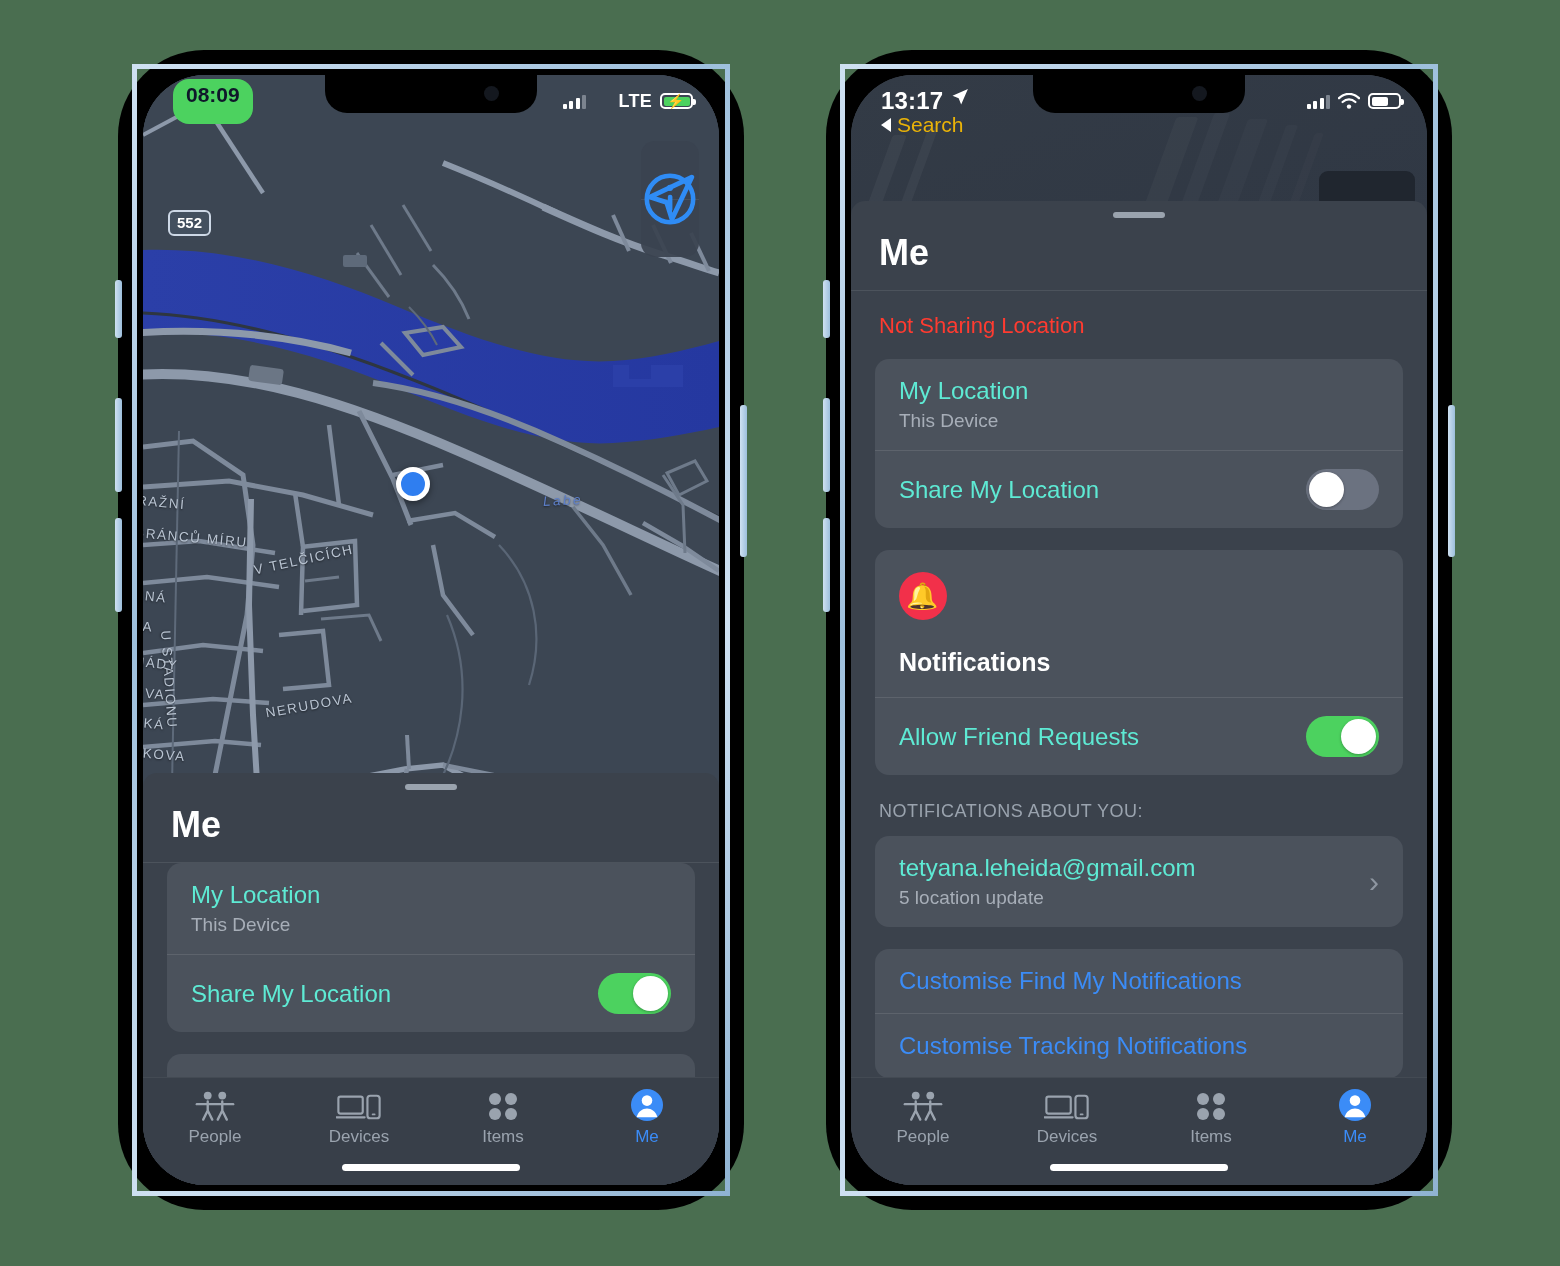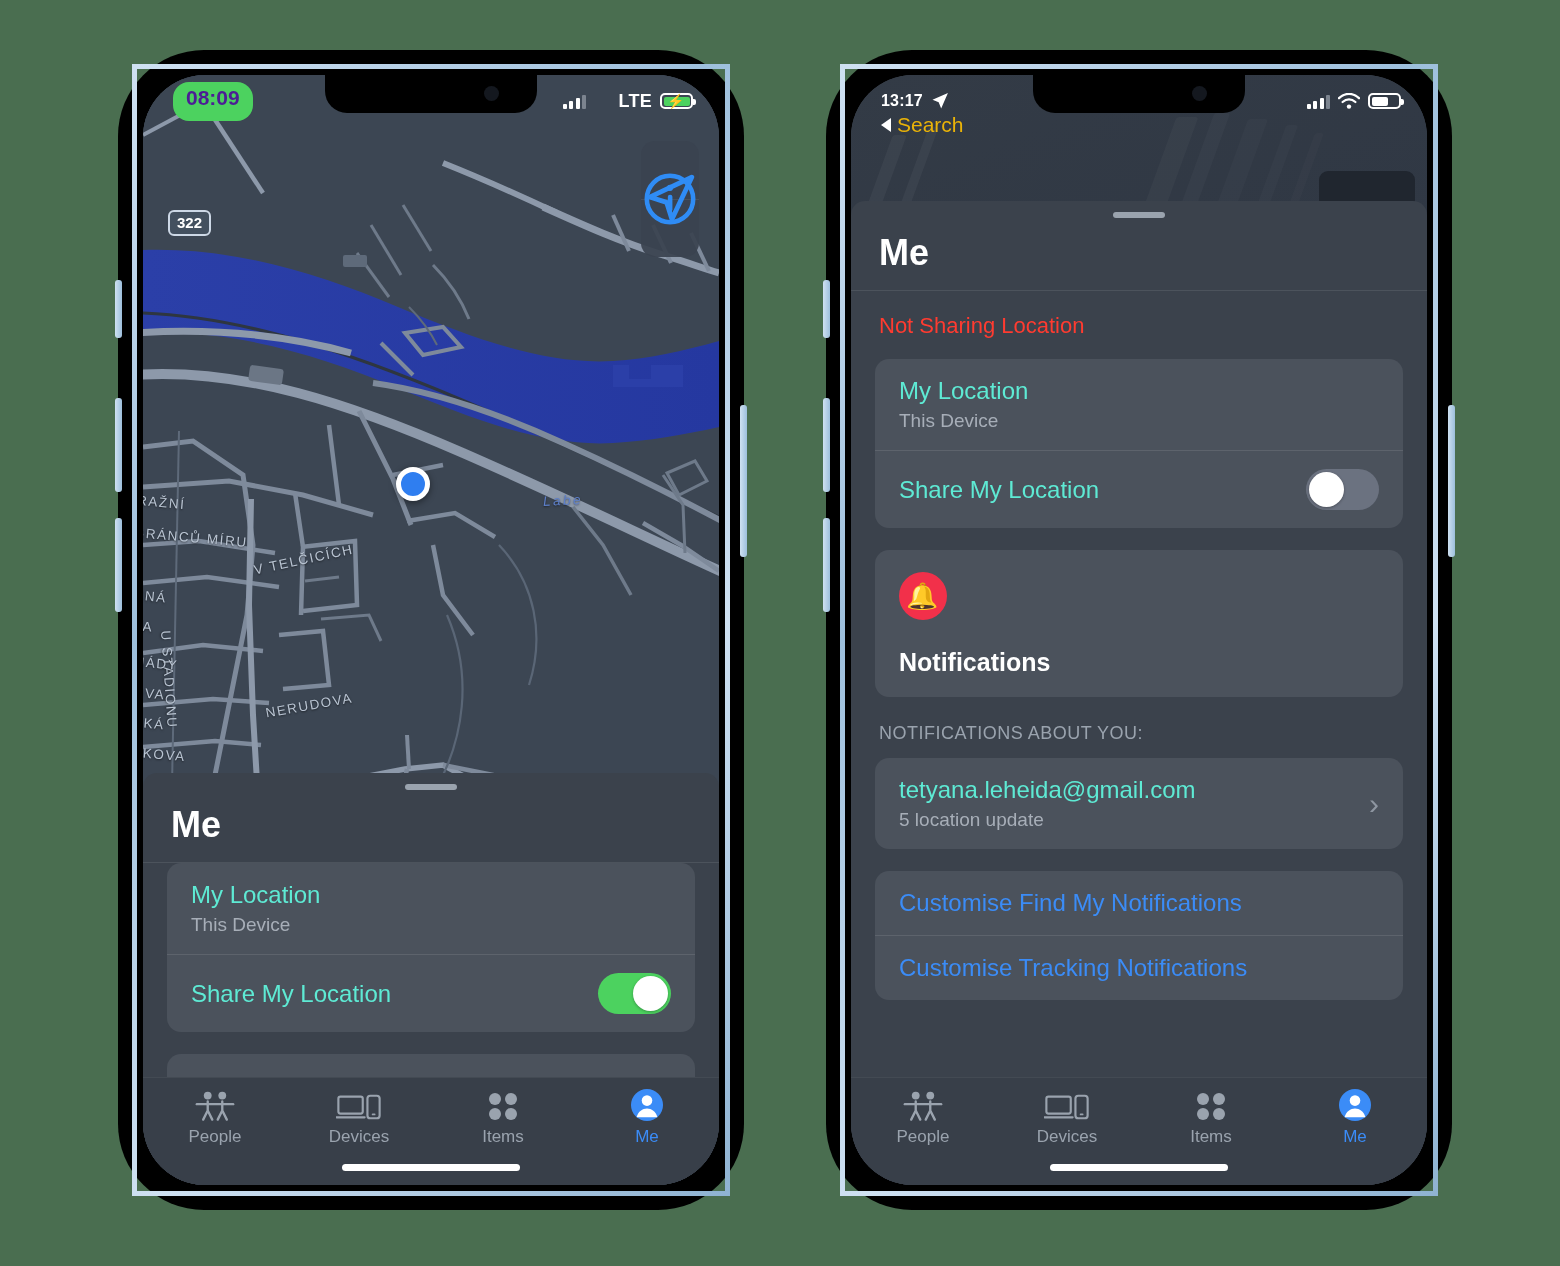--- a/index.html
+++ b/index.html
@@ -57,26 +57,26 @@
 
   
   .statusbar {
     position: absolute; top: 0; left: 0; right: 0; height: 46px;
     z-index: 30;
     display: flex; align-items: center; justify-content: space-between;
     padding: 6px 26px 0 30px;
     color: #fff;
   }
   .sb-time {
-    font-size: 16px; font-weight: bold; letter-spacing: 0.2px;
-    display: flex; align-items: center; gap: 7px;
+    font-size: 24px; font-weight: bold; letter-spacing: 0.2px;
+    display: flex; align-items: flex-start; gap: 7px;
   }
   .time-pill {
-    background: #4cd25f; color: #4c1d95;
-    padding: 4px 13px 11px; border-radius: 16px;
+    background: #4cd25f; color: #0f172a;
+    padding: 4px 13px 17px; border-radius: 16px;
     font-size: 21px; font-weight: bold;
   }
   .sb-right { display: flex; align-items: center; gap: 8px; }
   .bars { display: flex; align-items: flex-end; gap: 2.5px; height: 15px; }
   .bars i { width: 4px; background: #fff; border-radius: 1px; display: block; }
   .bars i.dim { background: #7c848f; }
   .lte { font-size: 18px; font-weight: bold; letter-spacing: 0.3px; margin-left: 24px; }
   .batt {
     width: 33px; height: 16px; border: 2px solid #fff; border-radius: 5px;
     position: relative; padding: 1.5px;
@@ -299,21 +299,21 @@
 
           <path d="M430,432 L460,470 L488,520" stroke="#6e7a8a" stroke-width="3.5" fill="none"></path>
           <path d="M500,448 L538,470 L576,496" stroke="#7e8a9b" stroke-width="4.5" fill="none"></path>
           <path d="M520,400 L540,430 L542,478" stroke="#6e7a8a" stroke-width="3" fill="none"></path>
           <path d="M524,398 L552,386 L564,406 L536,420 Z" fill="none" stroke="#6e7a8a" stroke-width="3"></path>
 
           <rect x="106" y="292" width="34" height="16" rx="3" fill="#6b7685" transform="rotate(8 123 300)"></rect>
           <rect x="200" y="180" width="24" height="12" rx="2" fill="#5e6a7a"></rect>
         </svg>
 
-        <div class="shield" style="left:25px; top:135px;">322</div>
+        <div class="shield" style="left:25px; top:135px;">552</div>
 
         <div class="mlabel water" style="left:400px; top:418px; transform:rotate(-3deg);">Labe</div>
 
         <div class="mlabel" style="left:-6px; top:420px; transform:rotate(5deg);">RAŽNÍ</div>
         <div class="mlabel" style="left:-8px; top:455px; transform:rotate(5deg);">BRÁNCŮ MÍRU</div>
         <div class="mlabel" style="left:110px; top:477px; transform:rotate(-12deg);">V TELČICÍCH</div>
         <div class="mlabel" style="left:30px; top:555px; transform:rotate(86deg); transform-origin:left top;">U STADIONU</div>
         <div class="mlabel" style="left:122px; top:623px; transform:rotate(-10deg);">NERUDOVA</div>
         <div class="mlabel" style="left:-8px; top:514px; transform:rotate(6deg);">ŽNÁ</div>
         <div class="mlabel" style="left:-10px; top:544px; transform:rotate(4deg);">VA</div>
@@ -510,20 +510,26 @@
               <div class="knob"></div>
             </div>
           </div>
         </div>
 
         <div class="card">
           <div class="row" style="display:block; padding:22px 24px 20px;">
             <div class="bell">🔔</div>
             <div class="row-title-lg" style="margin-top:28px;">Notifications</div>
           </div>
+          <div class="row">
+            <div class="row-txt-main">Allow Friend Requests</div>
+            <div class="toggle on">
+              <div class="knob"></div>
+            </div>
+          </div>
         </div>
 
         <div class="section-head">NOTIFICATIONS ABOUT YOU:</div>
 
         <div class="card">
           <div class="row">
             <div>
               <div class="row-txt-main">tetyana.leheida@gmail.com</div>
               <div class="row-txt-sub">5 location update</div>
             </div>

